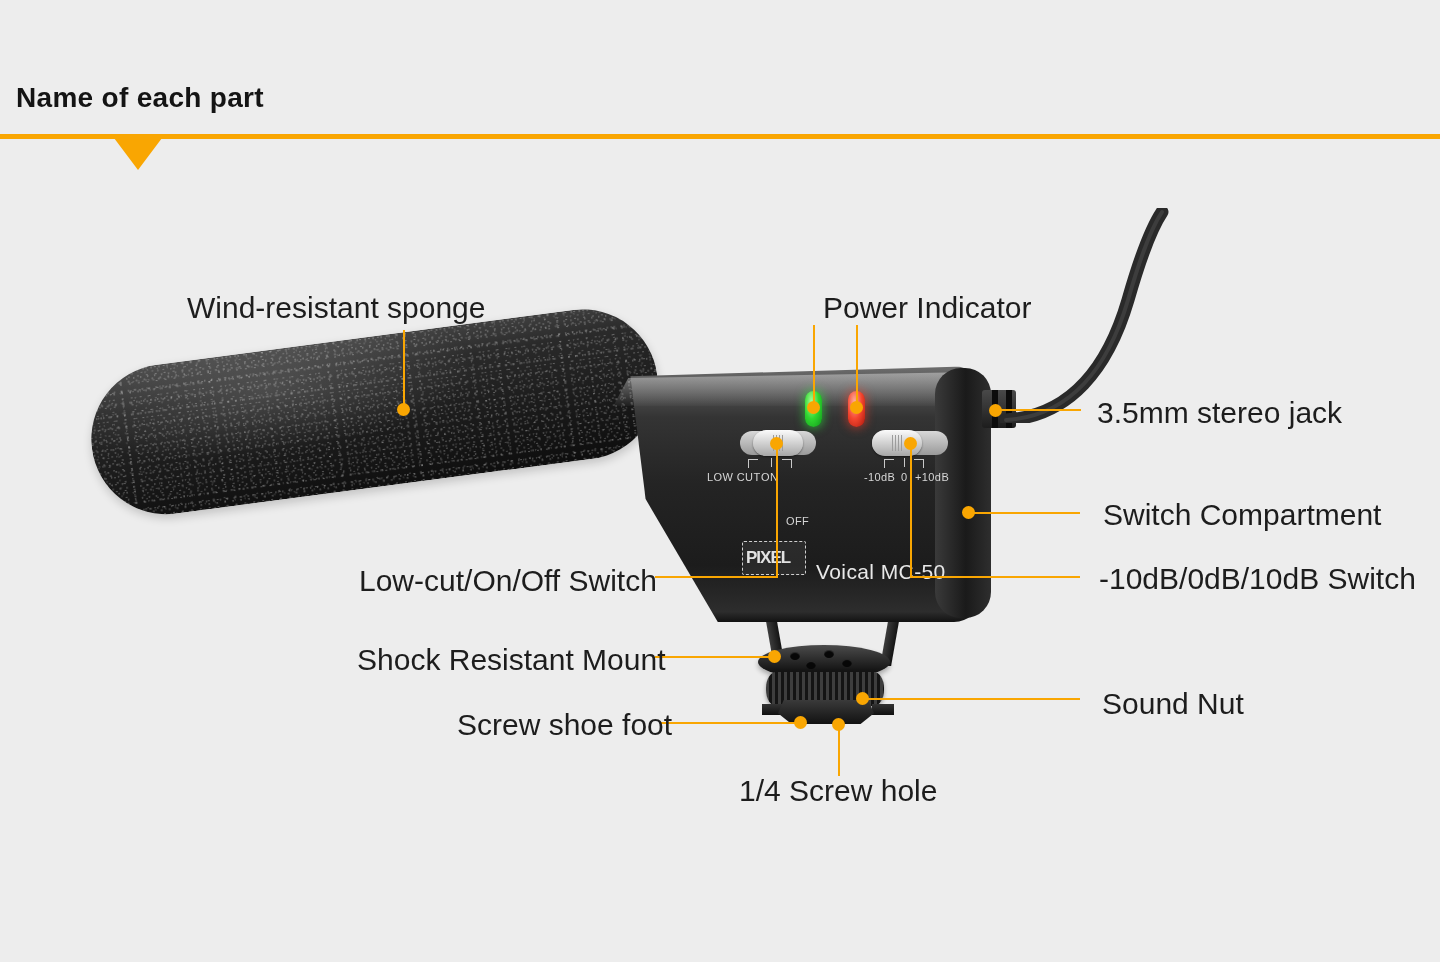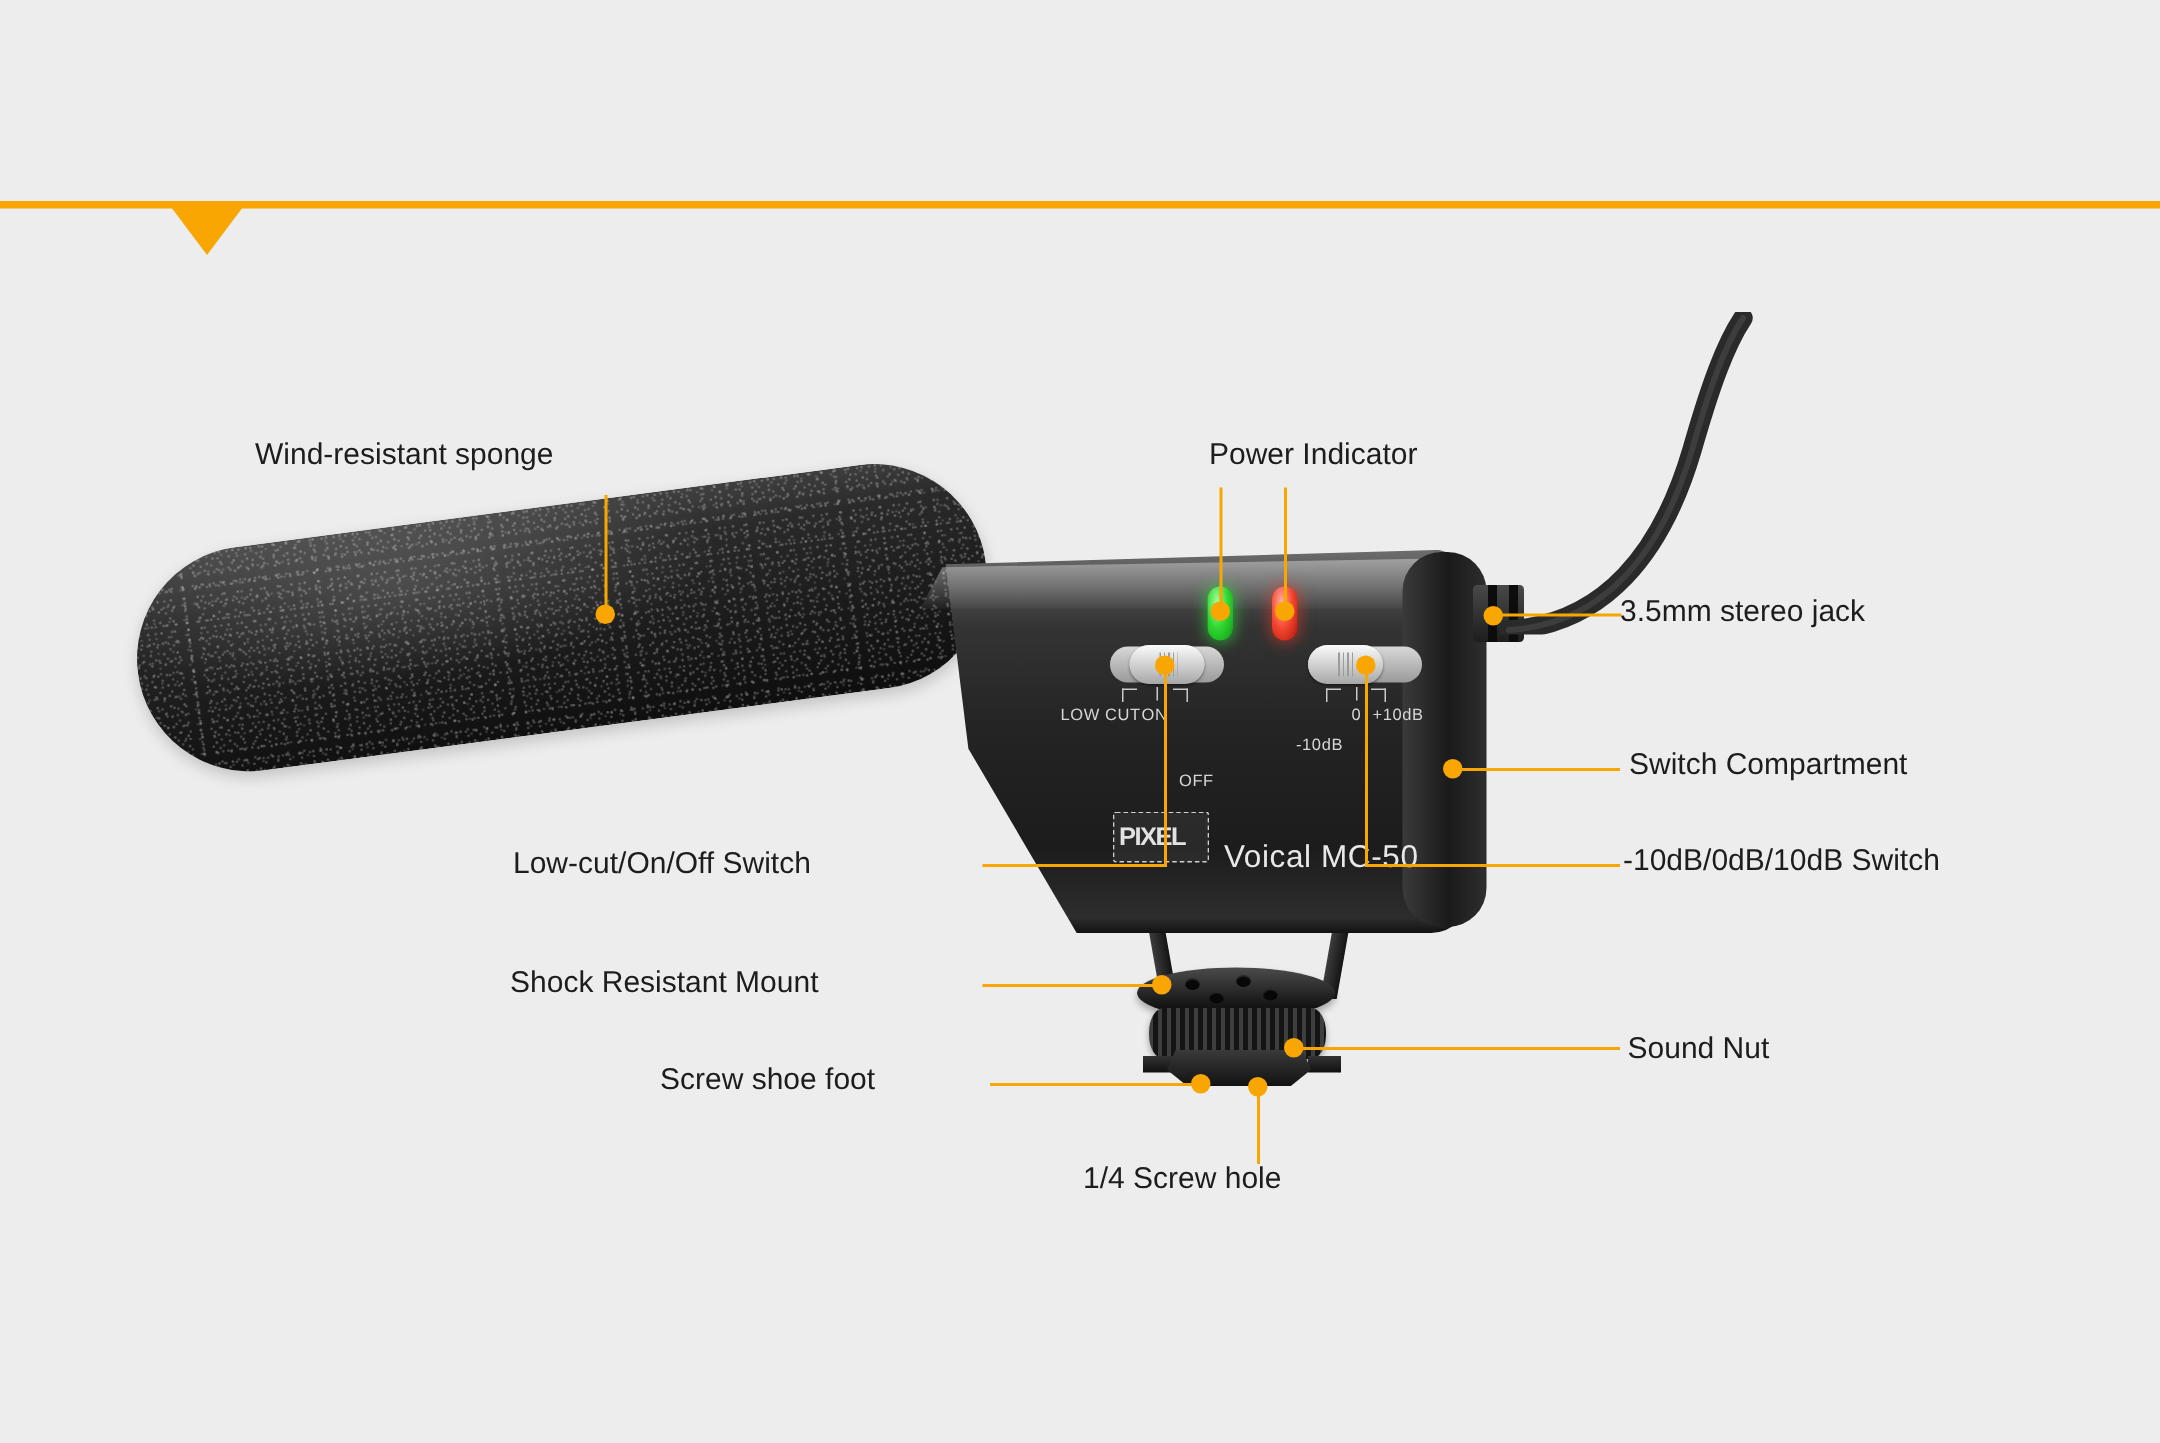--- a/index.html
+++ b/index.html
@@ -45,24 +45,25 @@
     width: 0;
     height: 0;
     border-left: 24px solid transparent;
     border-right: 24px solid transparent;
     border-top: 32px solid #f9a602;
   }
 
   
   .callout {
     position: absolute;
-    font-size: 20px;
+    font-size: 30px;
     color: #1d1d1d;
     white-space: nowrap;
     line-height: 1;
+    margin-left: 17px;
   }
 
   
   .leader {
     position: absolute;
     background: #f9a602;
   }
   .leader.h { height: 2px; }
   .leader.v { width: 2px; }
   .dot {
@@ -317,20 +318,21 @@
     background: linear-gradient(180deg, #333, #101010);
   }
   #shoe-wing-l { left: 762px; }
   #shoe-wing-r { left: 872px; }
 </style>
 </head>
 <body>
 
 <div id="stage">
 
+  <div id="page-title">Name of each part</div>
   <div id="header-rule"></div>
   <div id="header-arrow"></div>
 
   <div id="mic">
 
     <div id="foam">
       <div id="foam-grain"></div>
     </div>
 
     <div id="barrel"></div>
@@ -347,21 +349,21 @@
     <div class="tick tick-bracket-r" style="left:782px; top:459px;"></div>
     <div class="sw-legend" style="left:707px; top:471px;">LOW CUT</div>
     <div class="sw-legend" style="left:761px; top:471px;">ON</div>
     <div class="sw-legend" style="left:786px; top:495px;margin-top:20px;">OFF</div>
 
     <div class="switch-track" id="sw2-track"></div>
     <div class="switch-knob" id="sw2-knob"></div>
     <div class="tick tick-bracket-l" style="left:884px; top:459px;"></div>
     <div class="tick tick-bar" style="left:904px; top:458px;"></div>
     <div class="tick tick-bracket-r" style="left:914px; top:459px;"></div>
-    <div class="sw-legend" style="left:864px; top:491px;">-10dB</div>
+    <div class="sw-legend" style="left:864px; top:471px;">-10dB</div>
     <div class="sw-legend" style="left:901px; top:471px;">0</div>
     <div class="sw-legend" style="left:915px; top:471px;">+10dB</div>
 
     <div id="logo-plate"></div>
     <div id="logo-glyph">PIXEL</div>
     <div id="model-text">Voical MC-50</div>
 
     <div id="jack-body"></div>
     <div id="jack-ring1"></div>
     <div id="jack-ring2"></div>

